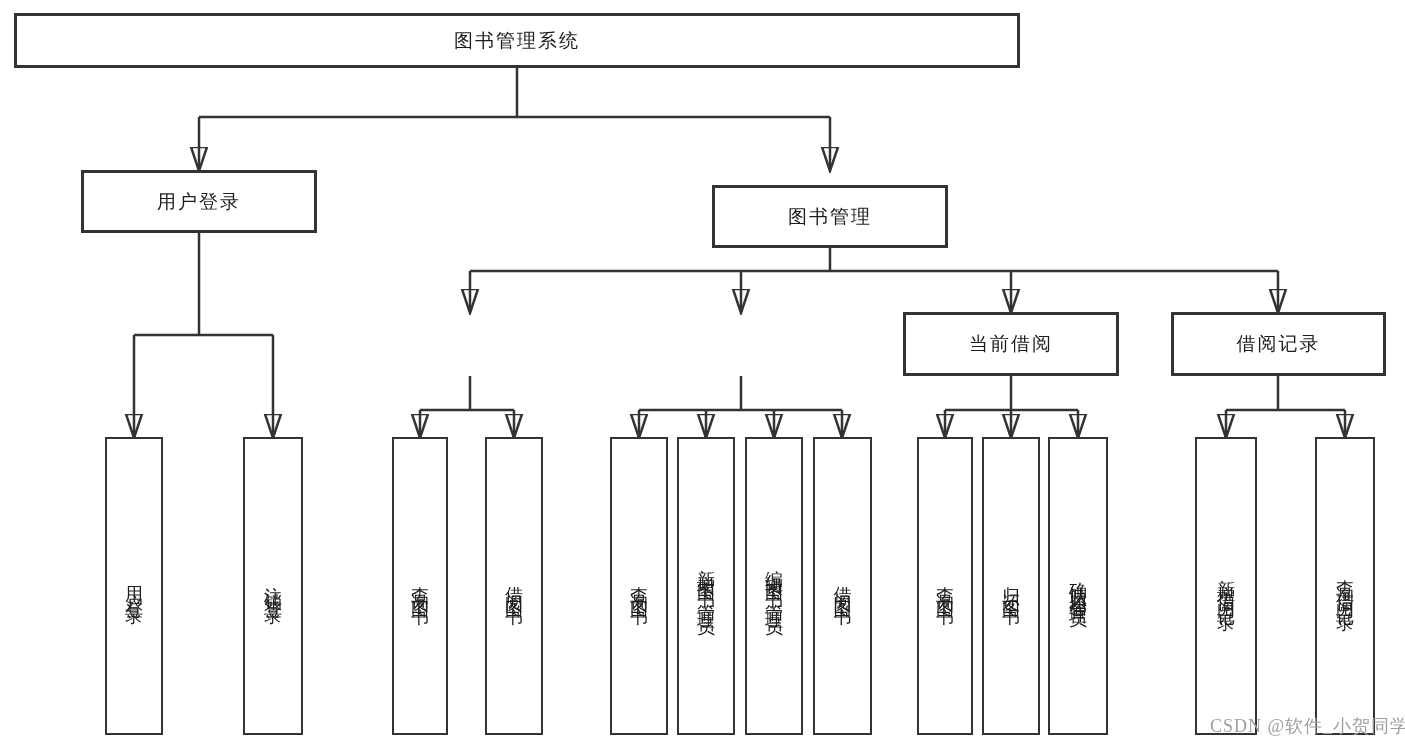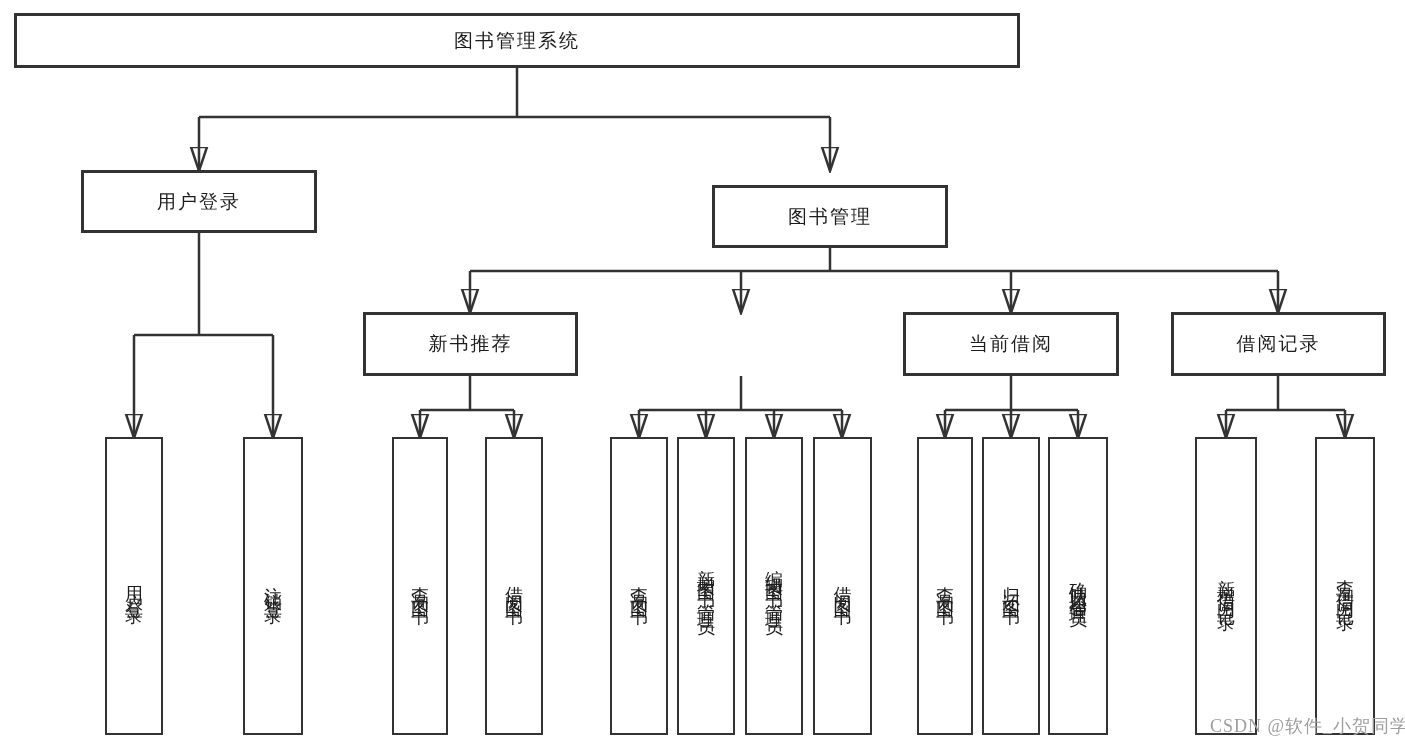--- a/index.html
+++ b/index.html
@@ -128,21 +128,20 @@
       <line class="arrowline" x1="1226" y1="410" x2="1226" y2="437"></line>
       <line class="arrowline" x1="1345" y1="410" x2="1345" y2="437"></line>
     </g>
   </svg>
 
   <div class="node" style="left:14px; top:13px; width:1006px; height:55px;">图书管理系统</div>
 
   <div class="node" style="left:81px; top:170px; width:236px; height:63px;">用户登录</div>
   <div class="node" style="left:712px; top:170px; width:236px; height:63px;margin-top:15px;">图书管理</div>
 
-  <div class="node" style="left:363px; top:312px; width:215px; height:64px;">新书推荐</div>
   <div class="node" style="left:1171px; top:312px; width:215px; height:64px;">借阅记录</div>
   <div class="node" style="left:903px; top:312px; width:216px; height:64px;">当前借阅</div>
 
   <div class="vnode" style="left:105px; top:437px; width:58px; height:298px;">
     <span class="vtext">用户登录</span>
   </div>
   <div class="vnode" style="left:243px; top:437px; width:60px; height:298px;">
     <span class="vtext">注销登录</span>
   </div>
 

